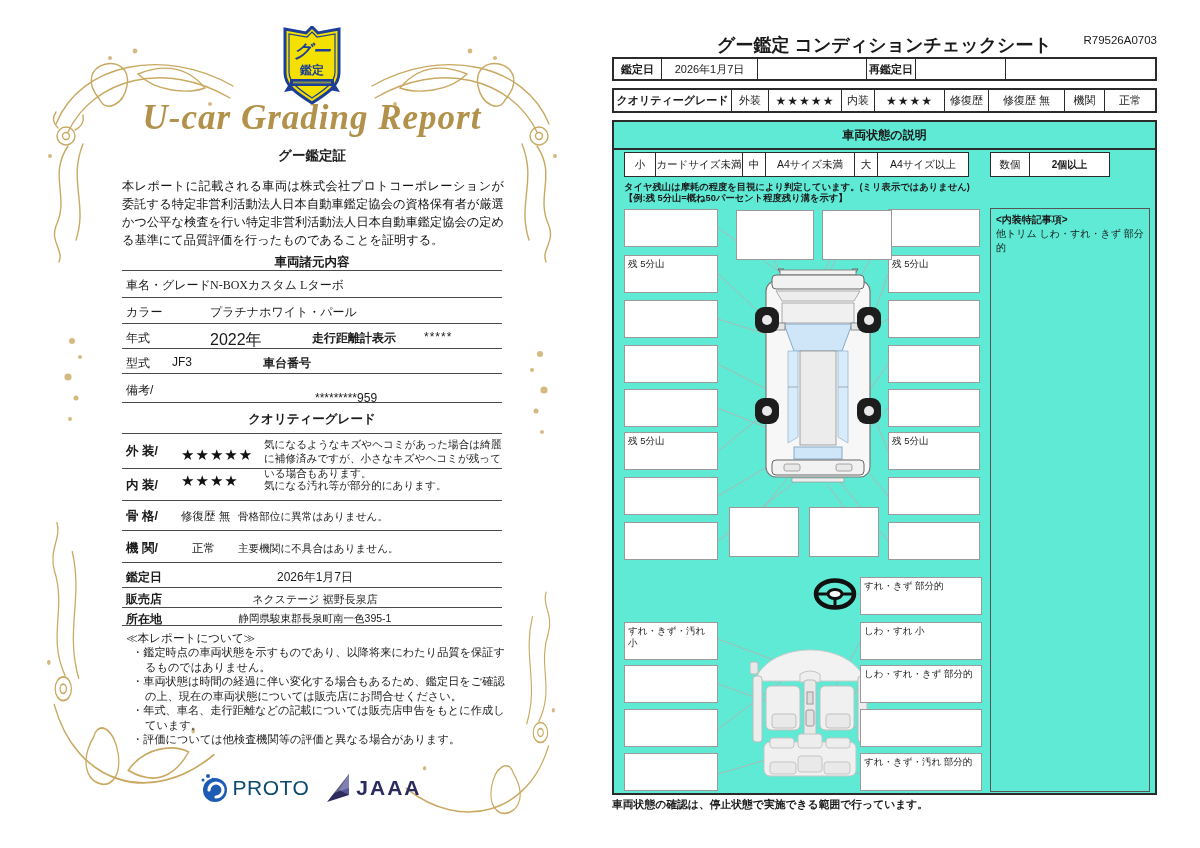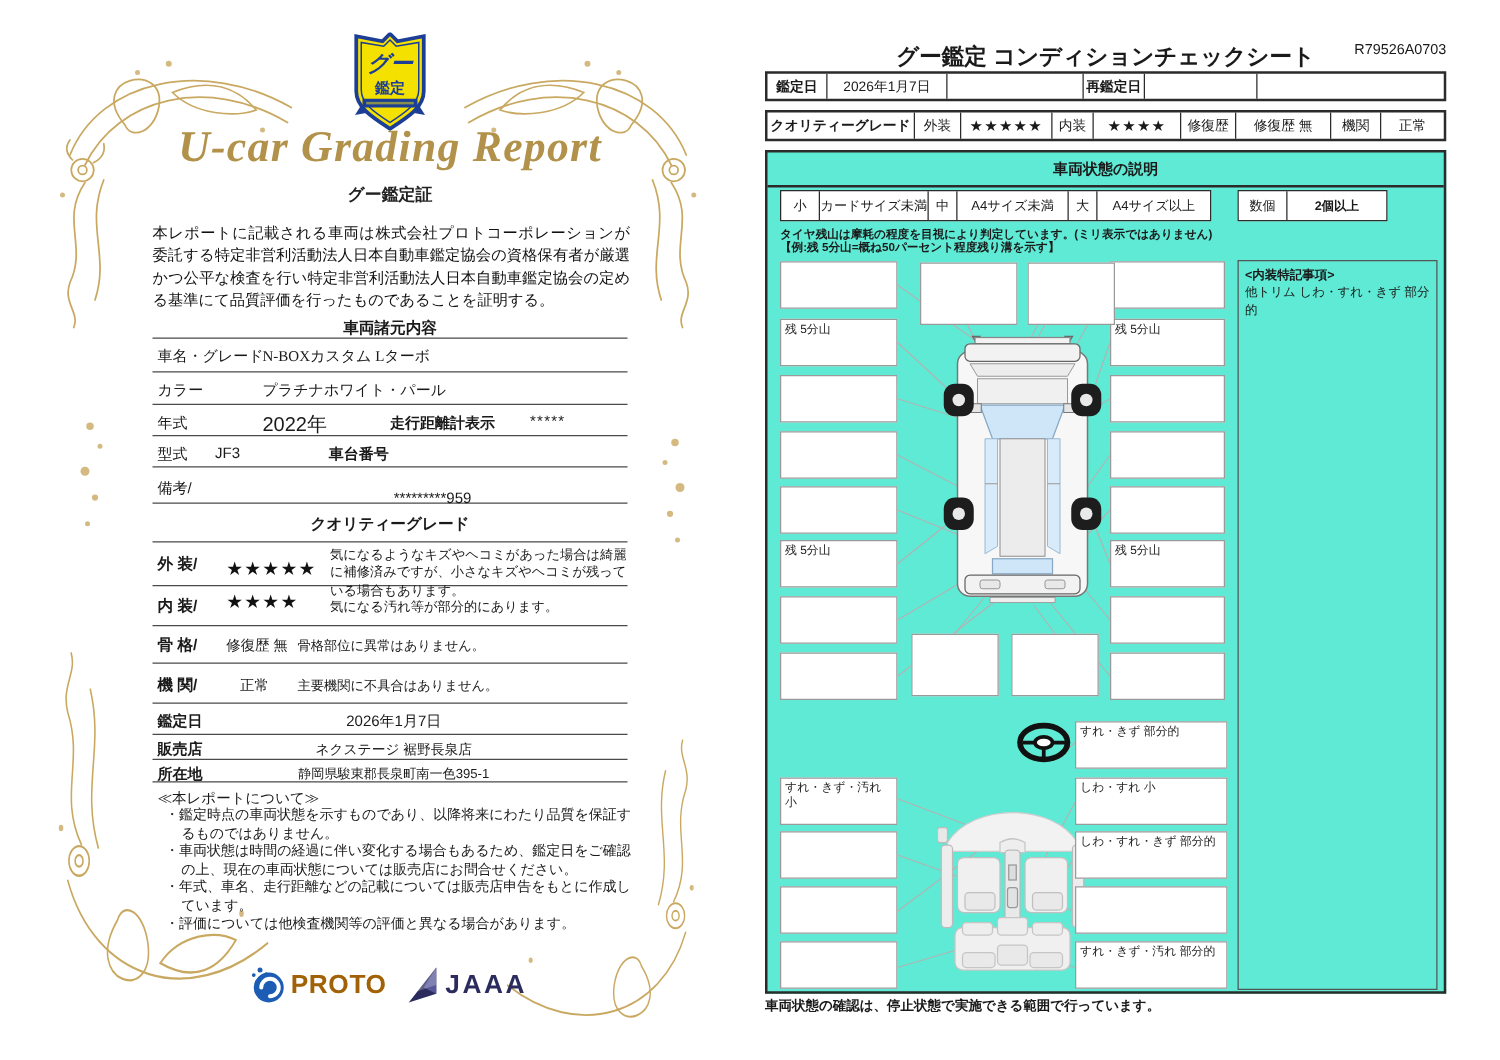--- a/index.html
+++ b/index.html
@@ -173,21 +173,21 @@
 
   <div class="abs" style="left:180px;top:765px;width:260px;height:45px;display:flex;align-items:center;justify-content:center;gap:16px;">
     <div style="display:flex;align-items:center;gap:4px;">
       <svg width="30" height="30" viewBox="0 0 30 30">
         <circle cx="16" cy="17" r="12" fill="#1d5cb4"></circle>
         <path d="M10,17 a7,7 0 1 1 7,7" fill="none" stroke="#ffffff" stroke-width="3.2" stroke-linecap="round"></path>
         <circle cx="4" cy="7" r="1.5" fill="#1d5cb4"></circle>
           <circle cx="9" cy="3" r="2" fill="#1d5cb4"></circle>
           <circle cx="14" cy="6" r="1.3" fill="#1d5cb4"></circle>
       </svg>
-      <span class="sans" style="font-size:21px;font-weight:bold;color:#a16207;letter-spacing:.5px;">PROTO</span>
+      <span class="sans" style="font-size:21px;font-weight:normal;color:#0c4a6e;letter-spacing:.5px;">PROTO</span>
     </div>
     <div style="display:flex;align-items:center;gap:5px;">
       <svg width="26" height="30" viewBox="0 0 26 30">
         <polygon points="24,1 2,29 24,22" fill="#2b2b5e"></polygon>
         <polygon points="24,1 24,22 14,17" fill="#565699"></polygon>
         <polygon points="24,1 9,20 24,15" fill="#ffffff" opacity=".25"></polygon>
       </svg>
       <span class="sans" style="font-size:21px;font-weight:bold;color:#2b2b5e;letter-spacing:2px;">JAAA</span>
     </div>
   </div>

